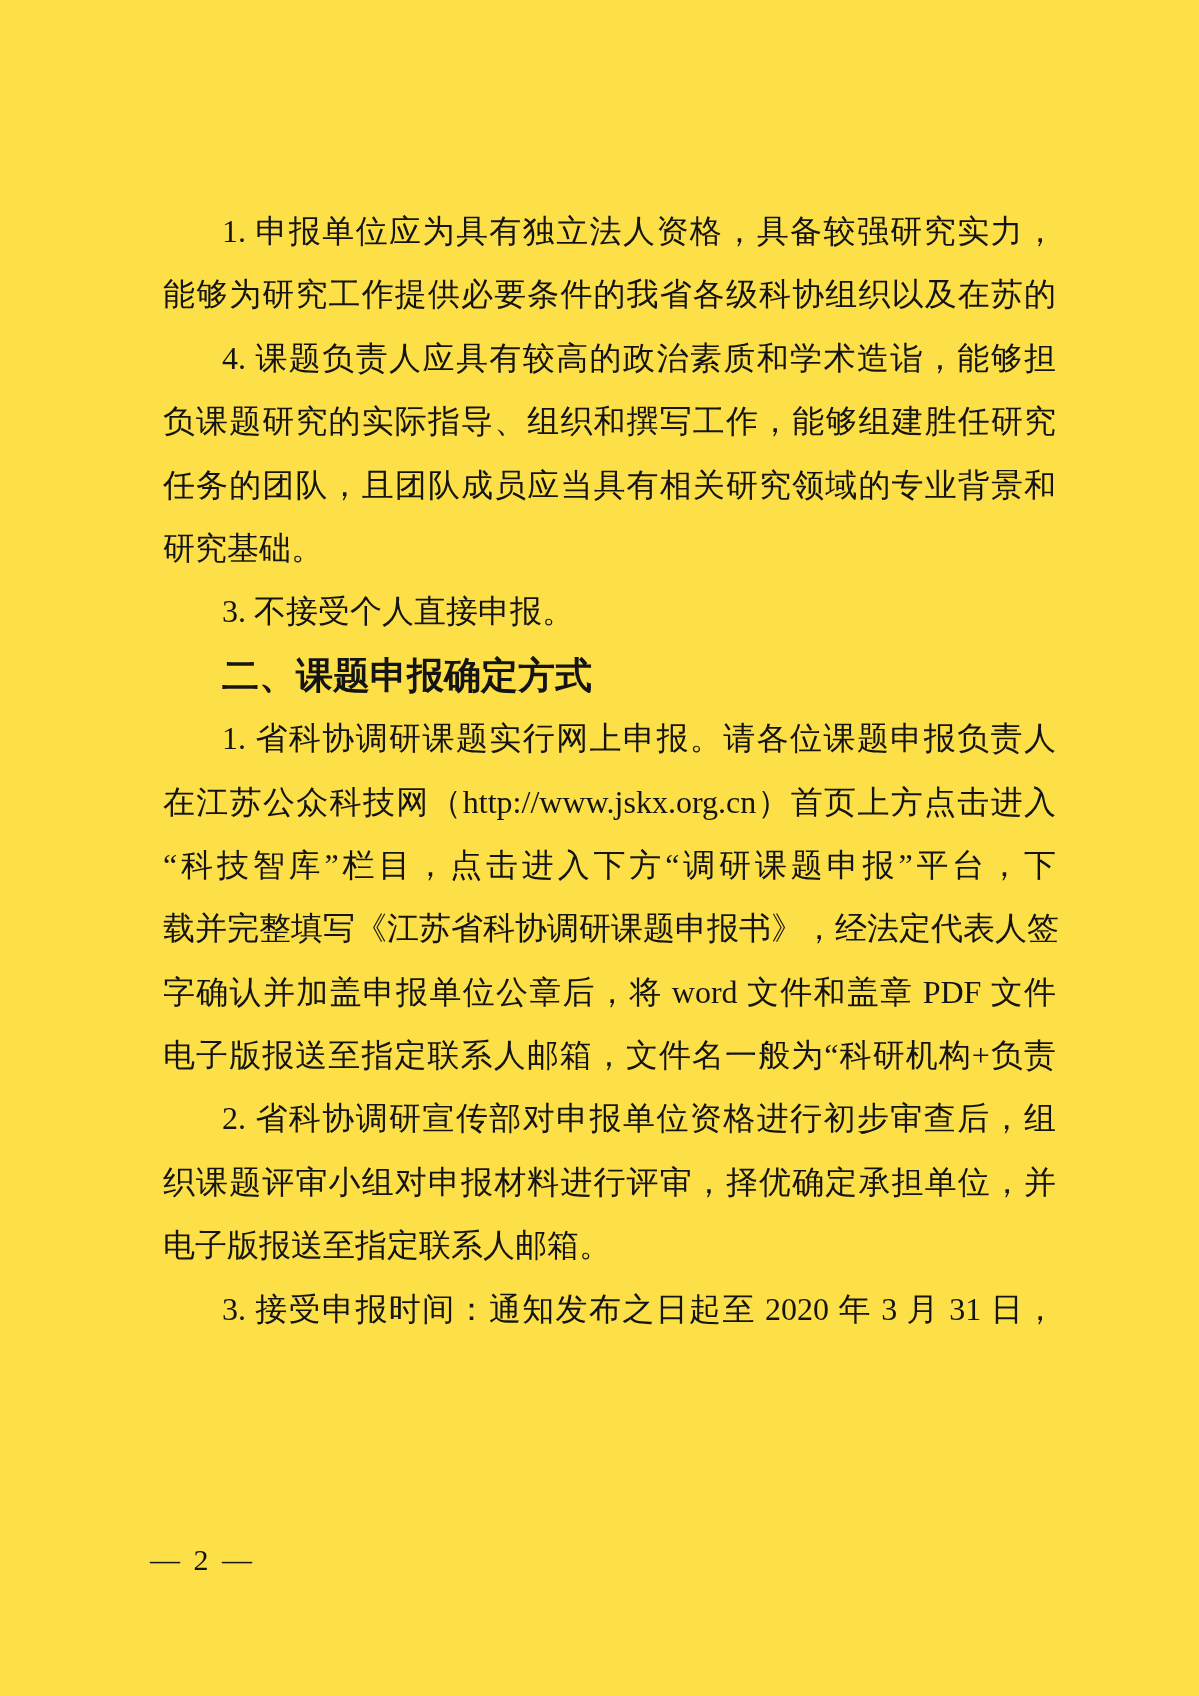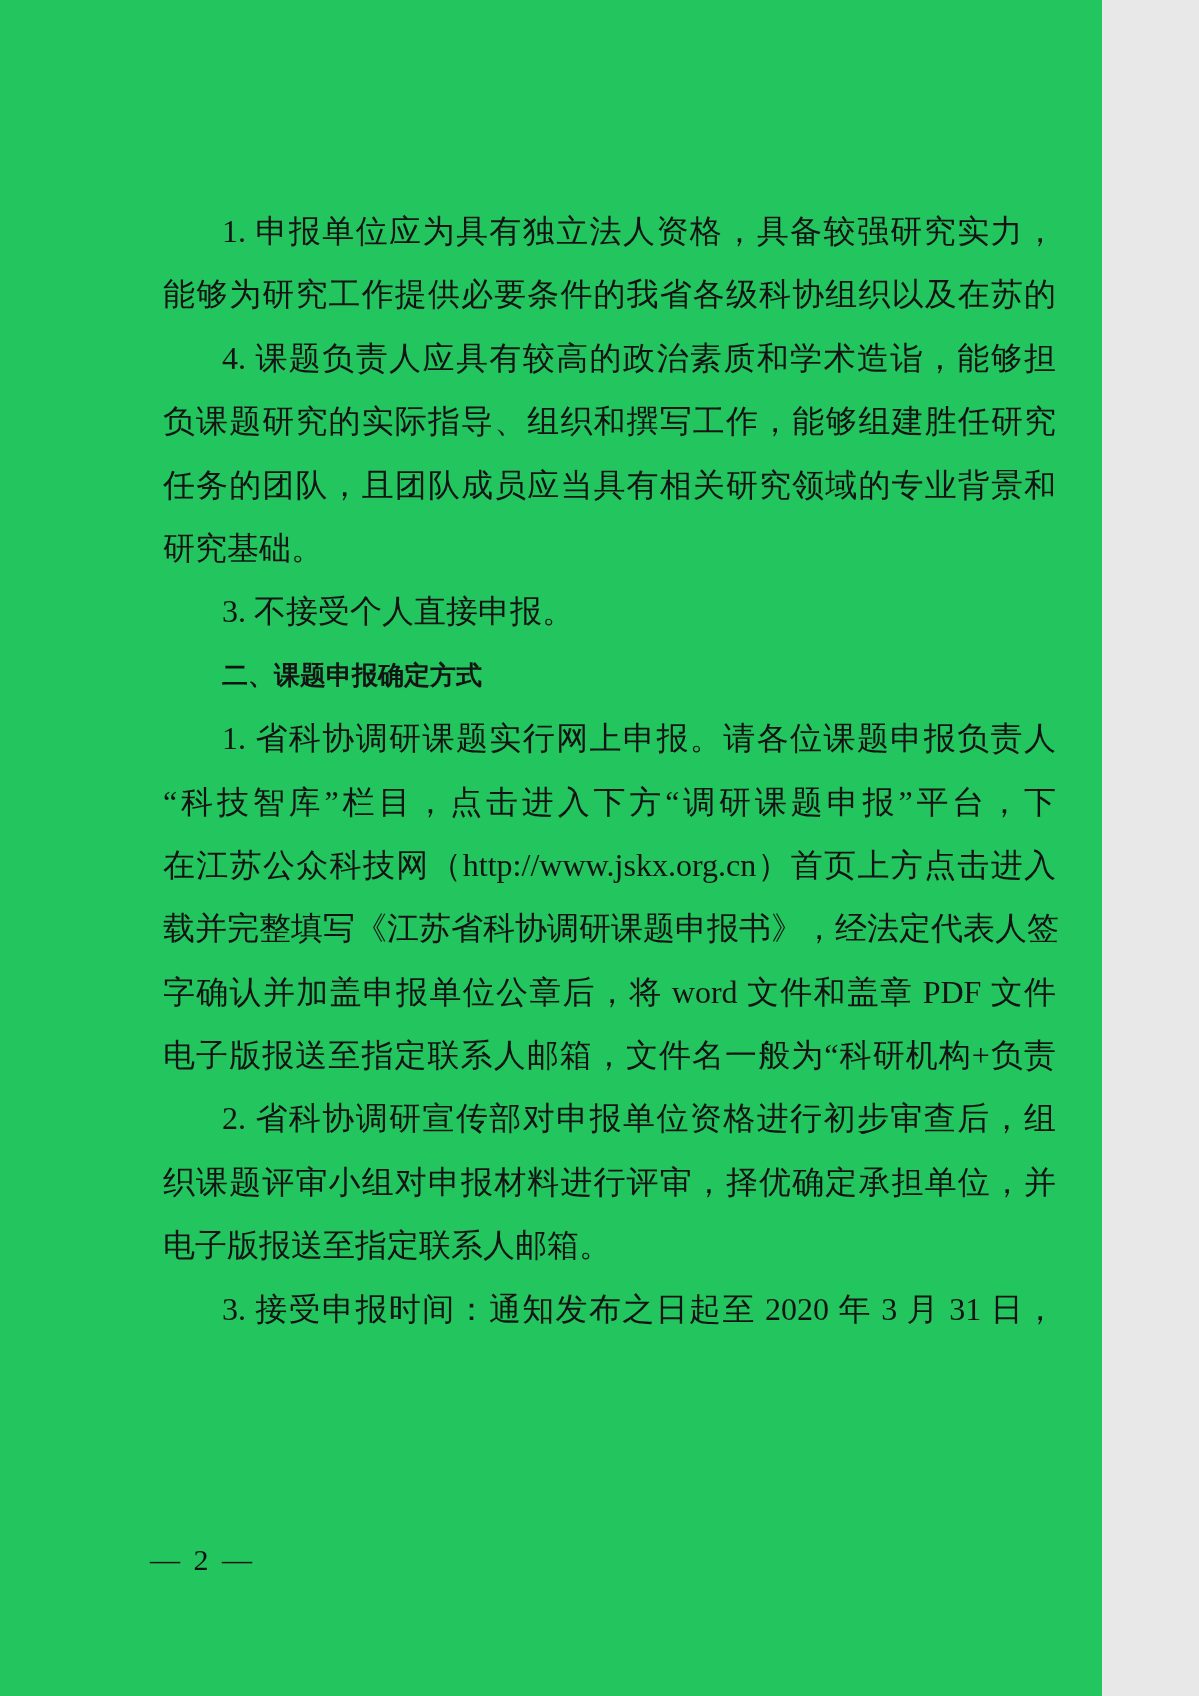--- a/index.html
+++ b/index.html
@@ -2,23 +2,23 @@
 <html><head>
 <meta charset="utf-8">
 <style>
   html, body {
     margin: 0;
     padding: 0;
     background: #e8e8e8;
   }
   .page {
     position: relative;
-    width: 1102px;
+    width: 1199px;
     height: 1696px;
-    background: #22c55e;
+    background: #fde047;
     overflow: hidden;
     font-family: "Liberation Serif", "DejaVu Serif", serif;
     color: #141414;
   }
   .textblock {
     position: absolute;
     left: 163px;
     top: 200px;
     width: 893px;
   }
@@ -33,21 +33,21 @@
   .line.j {
     text-align: justify;
     text-align-last: justify;
   }
   .line.indent {
     text-indent: 59px;
   }
   .line.heading {
     font-family: Liberation Sans, sans-serif;
     font-weight: 700;
-    font-size: 26px;
+    font-size: 37px;
   }
   .footer {
     position: absolute;
     left: 150px;
     top: 1543px;
     font-size: 30px;
     letter-spacing: 3px;
     color: #141414;
   }
 </style>
@@ -58,22 +58,22 @@
   <div class="textblock">
     <div class="line indent j">1. 申报单位应为具有独立法人资格，具备较强研究实力，</div>
     <div class="line j">能够为研究工作提供必要条件的我省各级科协组织以及在苏的</div>
     <div class="line indent j">4. 课题负责人应具有较高的政治素质和学术造诣，能够担</div>
     <div class="line j">负课题研究的实际指导、组织和撰写工作，能够组建胜任研究</div>
     <div class="line j">任务的团队，且团队成员应当具有相关研究领域的专业背景和</div>
     <div class="line">研究基础。</div>
     <div class="line indent">3. 不接受个人直接申报。</div>
     <div class="line indent heading">二、课题申报确定方式</div>
     <div class="line indent j">1. 省科协调研课题实行网上申报。请各位课题申报负责人</div>
+    <div class="line j">在江苏公众科技网（http://www.jskx.org.cn）首页上方点击进入</div>
     <div class="line j">“科技智库”栏目，点击进入下方“调研课题申报”平台，下</div>
-    <div class="line j">在江苏公众科技网（http://www.jskx.org.cn）首页上方点击进入</div>
     <div class="line j">载并完整填写《江苏省科协调研课题申报书》，经法定代表人签</div>
     <div class="line j">字确认并加盖申报单位公章后，将 word 文件和盖章 PDF 文件</div>
     <div class="line j">电子版报送至指定联系人邮箱，文件名一般为“科研机构+负责</div>
     <div class="line indent j">2. 省科协调研宣传部对申报单位资格进行初步审查后，组</div>
     <div class="line j">织课题评审小组对申报材料进行评审，择优确定承担单位，并</div>
     <div class="line">电子版报送至指定联系人邮箱。</div>
     <div class="line indent j">3. 接受申报时间：通知发布之日起至 2020 年 3 月 31 日，</div>
   </div>
   <div class="footer">— 2 —</div>
 </div>

